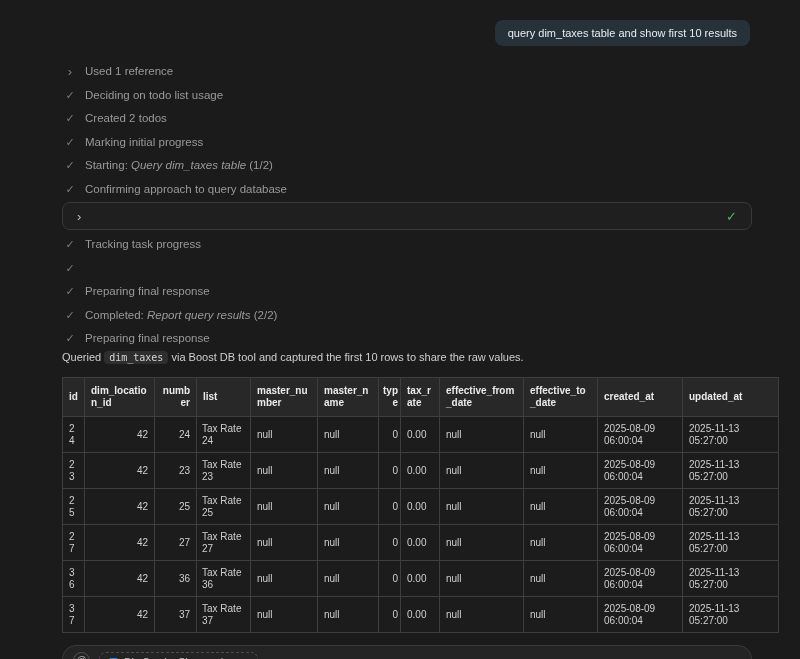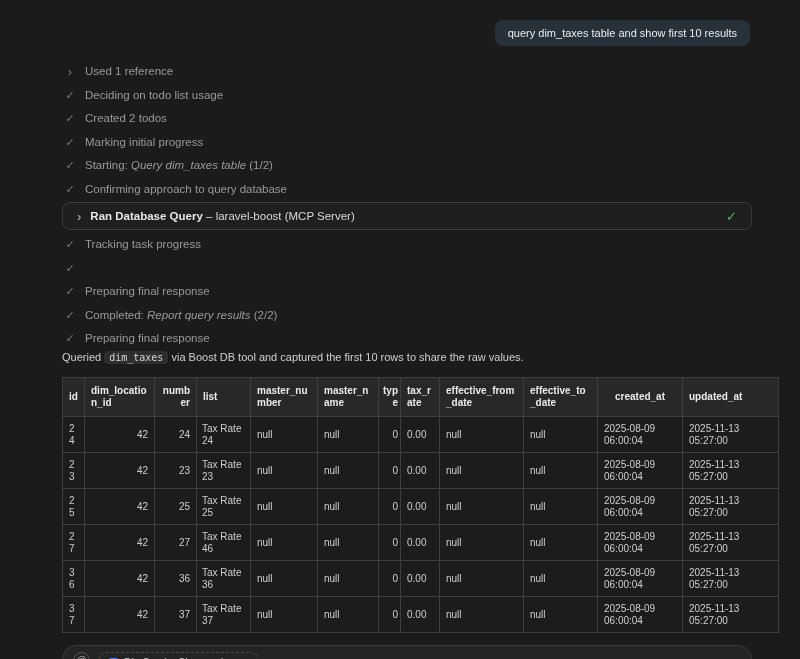--- a/index.html
+++ b/index.html
@@ -112,21 +112,20 @@
       <span><span>Starting: </span><em>Query dim_taxes table</em><span> (1/2)</span></span>
     </div>
     <div class="pitem">
       <span class="picon">✓</span>
       <span><span>Confirming approach to query database</span><em></em><span></span></span>
     </div>
   </div>
 
   <div class="tool-box">
     <span class="tool-chevron">›</span>
-    <span class="tool-title"><b>Ran Database Query</b><span> – laravel-boost (MCP Server)</span></span>
     <span class="tool-check">✓</span>
   </div>
 
   <div class="plist plist-b">
     <div class="pitem">
       <span class="picon">✓</span>
       <span><span>Tracking task progress</span><em></em><span></span></span>
     </div>
     <div class="pitem">
       <span class="picon">✓</span>
@@ -170,21 +169,21 @@
             <th class="c-id" style="text-align: left;">id</th>
             <th style="text-align: left;">dim_location_id</th>
             <th style="text-align: right;">number</th>
             <th style="text-align: left;">list</th>
             <th style="text-align: left;">master_number</th>
             <th style="text-align: left;">master_name</th>
             <th class="c-tight" style="text-align: right;">type</th>
             <th style="text-align: left;">tax_rate</th>
             <th style="text-align: left;">effective_from_date</th>
             <th style="text-align: left;">effective_to_date</th>
-            <th style="text-align: center;">created_at</th>
+            <th style="text-align: left;">created_at</th>
             <th style="text-align: left;">updated_at</th>
           </tr>
         </thead>
       <tbody>
           <tr>
             <td class="c-id" style="text-align: left;">24</td>
             <td style="text-align: right;">42</td>
             <td style="text-align: right;">24</td>
             <td class="c-name" style="text-align: left;">Tax Rate 24</td>
             <td style="text-align: left;">null</td>
@@ -221,21 +220,21 @@
             <td style="text-align: left;">0.00</td>
             <td style="text-align: left;">null</td>
             <td style="text-align: left;">null</td>
             <td style="text-align: left;">2025-08-09 06:00:04</td>
             <td style="text-align: left;">2025-11-13 05:27:00</td>
           </tr>
           <tr>
             <td class="c-id" style="text-align: left;">27</td>
             <td style="text-align: right;">42</td>
             <td style="text-align: right;">27</td>
-            <td class="c-name" style="text-align: left;">Tax Rate 46</td>
+            <td class="c-name" style="text-align: left;">Tax Rate 27</td>
             <td style="text-align: left;">null</td>
             <td style="text-align: left;">null</td>
             <td class="c-tight" style="text-align: right;">0</td>
             <td style="text-align: left;">0.00</td>
             <td style="text-align: left;">null</td>
             <td style="text-align: left;">null</td>
             <td style="text-align: left;">2025-08-09 06:00:04</td>
             <td style="text-align: left;">2025-11-13 05:27:00</td>
           </tr>
           <tr>

